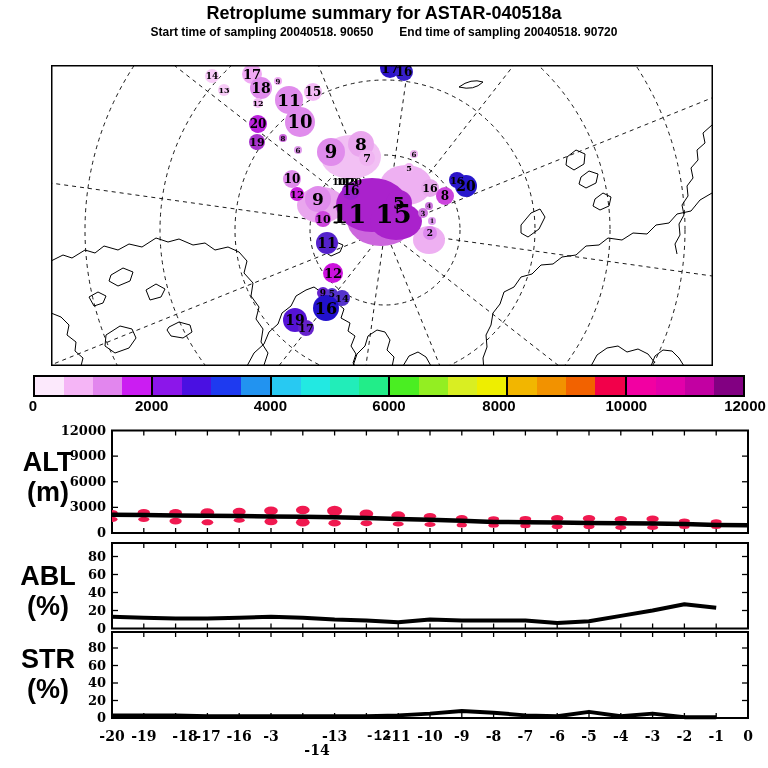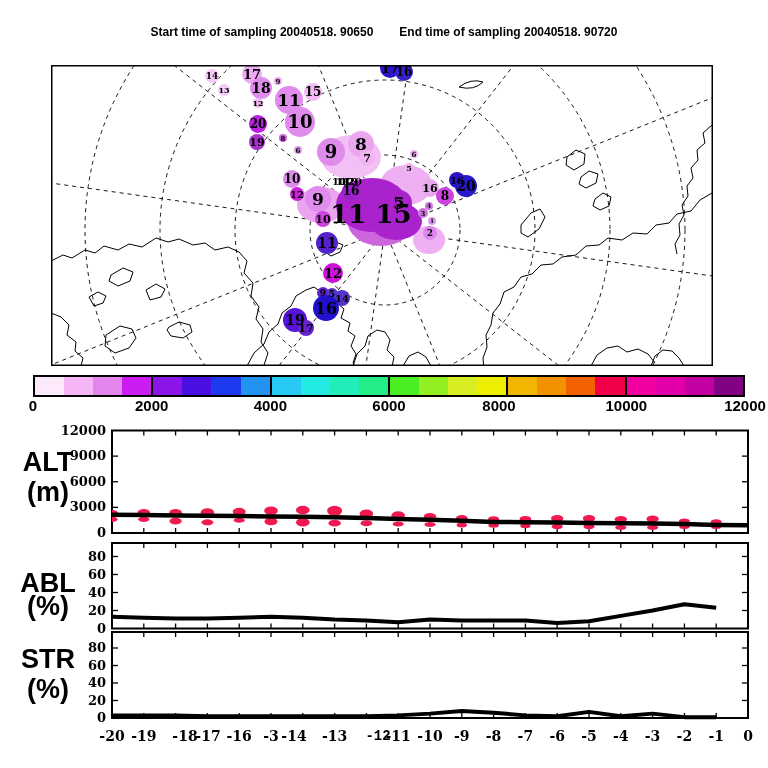--- a/index.html
+++ b/index.html
@@ -25,20 +25,21 @@
          font-family:"DejaVu Serif",serif;font-weight:bold;font-size:13px;line-height:14px}
   .xtick{position:absolute;transform:translateX(-50%);top:728px;
          font-family:"DejaVu Serif",serif;font-weight:bold;font-size:14px}
   #xlabel{position:absolute;top:746px;left:112px;width:636px;text-align:center;
           font-weight:bold;font-size:17px}
 </style>
 </head>
 <body>
 
 <div id="fig">
+  <div id="title1" class="t">Retroplume summary for ASTAR-040518a</div>
   <div id="title2" class="t"><span>Start time of sampling 20040518. 90650</span><span>End time of sampling 20040518. 90720</span></div>
 
   <svg id="map" width="662" height="301">
       <rect x="0" y="0" width="662" height="301" fill="#fff"></rect>
       <defs>
         <clipPath id="mclip">
           <rect x="1" y="1" width="660" height="299"></rect>
         </clipPath>
       </defs>
       <g clip-path="url(#mclip)">
@@ -418,21 +419,21 @@
         <ellipse cx="716.2" cy="96.89583333333333" rx="5.5" ry="2.5625" fill="#f01950"></ellipse>
         <ellipse cx="716.2" cy="101.59375" rx="5.166666666666667" ry="2.5" fill="#f01950"></ellipse>
       </g>
       <polyline points="112,89.63541666666667 143.8,90.0625 175.6,90.40416666666667 207.4,90.74583333333334 239.2,91.0875 271,91.42916666666667 302.8,91.77083333333334 334.6,92.19791666666667 366.4,93.05208333333333 398.2,93.90625 430,94.76041666666667 461.8,95.78541666666666 493.6,96.89583333333333 525.4000000000001,97.2375 557.2,97.57916666666667 589,97.92083333333333 620.8,98.2625 652.6,98.60416666666667 684.4,99.03125 716.2,99.88541666666667 748,100.3125" fill="none" stroke="#000" stroke-width="4.5" stroke-linejoin="round" stroke-linecap="butt"></polyline>
       <polyline points="112,191.8 143.8,192.7 175.6,193.6 207.4,193.6 239.2,192.7 271,191.8 302.8,192.7 334.6,194.5 366.4,195.4 398.2,197.2 430,194.5 461.8,195.4 493.6,195.4 525.4000000000001,195.4 557.2,198.1 589,196.3 620.8,190.9 652.6,185.5 684.4,179.2 716.2,182.8" fill="none" stroke="#000" stroke-width="4" stroke-linejoin="round" stroke-linecap="butt"></polyline>
       <polyline points="112,290.375 143.8,290.375 175.6,290.375 207.4,291.25 239.2,291.25 271,291.25 302.8,291.25 334.6,291.25 366.4,291.25 398.2,290.375 430,288.625 461.8,286 493.6,287.75 525.4000000000001,290.375 557.2,291.25 589,286.875 620.8,291.25 652.6,288.625 684.4,292.125 716.2,292.125" fill="none" stroke="#000" stroke-width="4" stroke-linejoin="round" stroke-linecap="butt"></polyline>
     </svg>
   <div id="plabels">
       <span class="plabel" style="top: 449px;">ALT</span>
       <span class="plabel" style="top: 479px;">(m)</span>
-      <span class="plabel" style="top: 563px; margin-top: 7px;">ABL</span>
+      <span class="plabel" style="top: 563px;">ABL</span>
       <span class="plabel" style="top: 593px;">(%)</span>
       <span class="plabel" style="top: 646px;">STR</span>
       <span class="plabel" style="top: 676px;">(%)</span>
     </div>
   <div id="yticks">
       <span class="ytick" style="top: 526px;">0</span>
       <span class="ytick" style="top: 500.375px;">3000</span>
       <span class="ytick" style="top: 474.75px;">6000</span>
       <span class="ytick" style="top: 449.125px;">9000</span>
       <span class="ytick" style="top: 423.5px;">12000</span>
@@ -447,21 +448,21 @@
       <span class="ytick" style="top: 658.5px;">60</span>
       <span class="ytick" style="top: 641px;">80</span>
     </div>
   <div id="xticks">
       <span class="xtick" style="left: 112px;">-20</span>
       <span class="xtick" style="left: 143.8px;">-19</span>
       <span class="xtick" style="left: 185px;">-18</span>
       <span class="xtick" style="left: 208px;">-17</span>
       <span class="xtick" style="left: 239.2px;">-16</span>
       <span class="xtick" style="left: 271px;">-3</span>
-      <span class="xtick" style="left: 294px;">-14</span>
+      <span class="xtick" style="left: 317px; margin-top: 14px;">-14</span>
       <span class="xtick" style="left: 334.6px;">-13</span>
       <span class="xtick" style="left: 378px; font-family: Liberation Mono, monospace;">-12</span>
       <span class="xtick" style="left: 398.2px;">-11</span>
       <span class="xtick" style="left: 430px;">-10</span>
       <span class="xtick" style="left: 461.8px;">-9</span>
       <span class="xtick" style="left: 493.6px;">-8</span>
       <span class="xtick" style="left: 525.4px;">-7</span>
       <span class="xtick" style="left: 557.2px;">-6</span>
       <span class="xtick" style="left: 589px;">-5</span>
       <span class="xtick" style="left: 620.8px;">-4</span>

